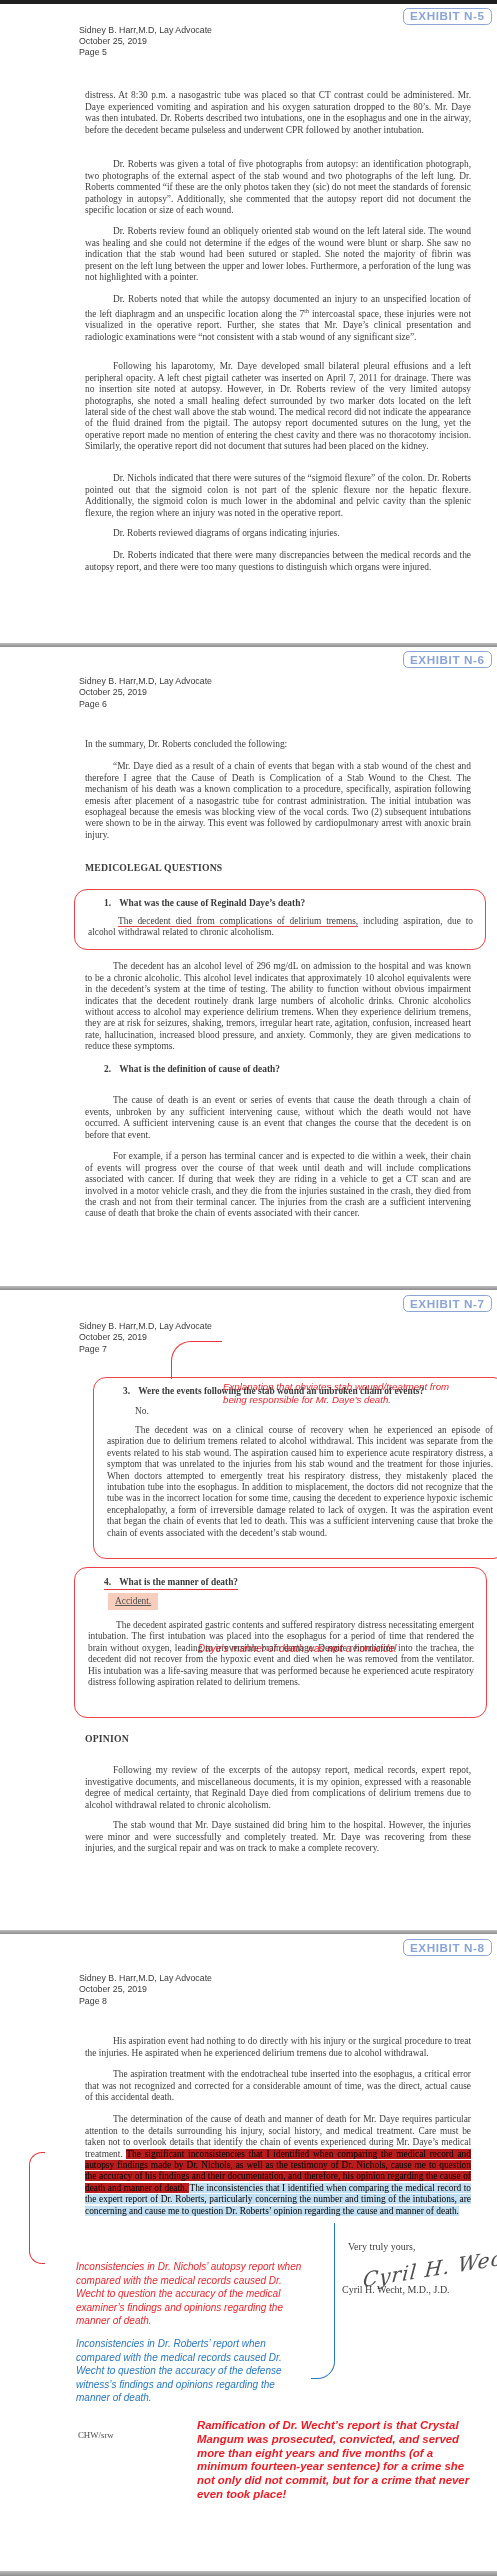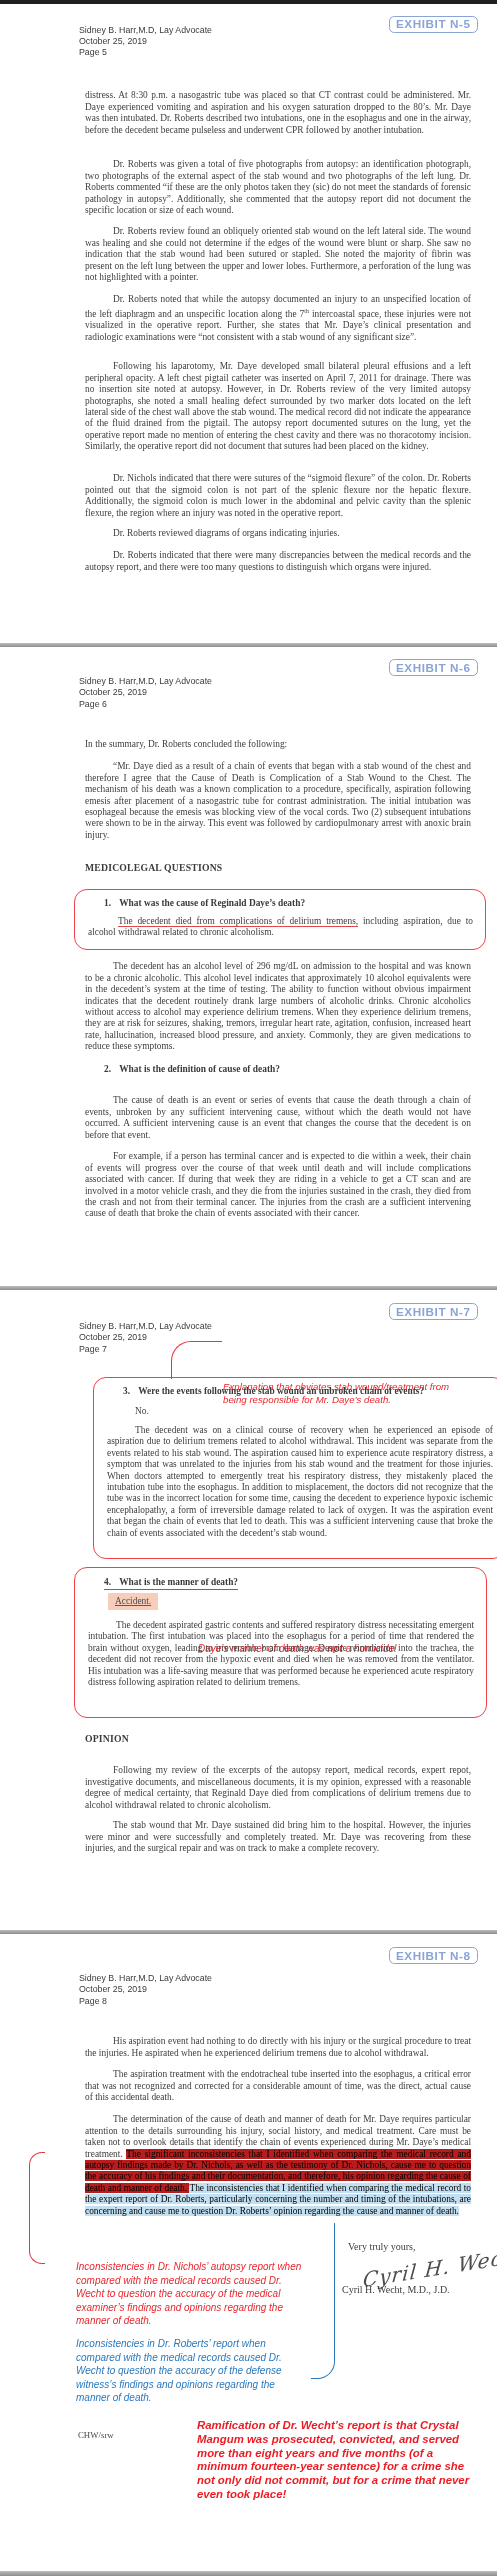--- a/index.html
+++ b/index.html
@@ -2,23 +2,23 @@
 <html style="font-size:9.4px"><head>
 <meta charset="utf-8">
 <style>
   html,body{margin:0;padding:0;}
   body{width:498px;height:2576px;position:relative;background:#ffffff;overflow:hidden;
        font-family:"Liberation Serif", serif;}
   .topbar{position:absolute;left:0;top:0;width:498px;height:3.5px;background:#1f1f1f;}
   .divider{position:absolute;left:0;width:498px;height:4.1px;
            background:linear-gradient(#bdbdbd,#8d8d8d);}
   .page{position:absolute;left:0;width:498px;}
-  .stamp{position:absolute;left:389px;border:1.8px solid #8aa4d6;border-radius:5.3px;
+  .stamp{position:absolute;left:403px;border:1.8px solid #8aa4d6;border-radius:5.3px;
          color:#8aa4d6;font:bold 11.7px/14px "Liberation Sans", sans-serif;
-         letter-spacing:0.6px;padding:0.6px 5.9px;background:rgba(255,255,255,.9);white-space:nowrap;margin-top:8px;}
+         letter-spacing:0.6px;padding:0.6px 5.9px;background:rgba(255,255,255,.9);white-space:nowrap;}
   .hdr{position:absolute;left:79px;font:8.8px/11.4px "Liberation Sans", sans-serif;color:#3a3a3a;}
   .para{position:absolute;left:85px;width:386px;text-align:justify;
         font:9.4px/11.4px "Liberation Serif", serif;color:#3e3e3e;}
   .indent{text-indent:28px;}
   .sect{position:absolute;left:85px;font:bold 9.7px "Liberation Serif", serif;color:#3c3c3c;letter-spacing:0.2px;}
   .rbox{position:absolute;border:1.5px solid #ef4147;border-radius:13px;background:transparent;}
   .qhead{position:absolute;font:bold 9.4px "Liberation Serif", serif;color:#3a3a3a;}
   .qnum{display:inline-block;margin-right:8.2px;}
   .q4u{border-bottom:1.8px solid #e8353b;padding-bottom:1.8px;display:inline-block;}
   .boxpara{position:absolute;text-align:justify;font:9.4px/11.4px "Liberation Serif", serif;color:#3e3e3e;}

